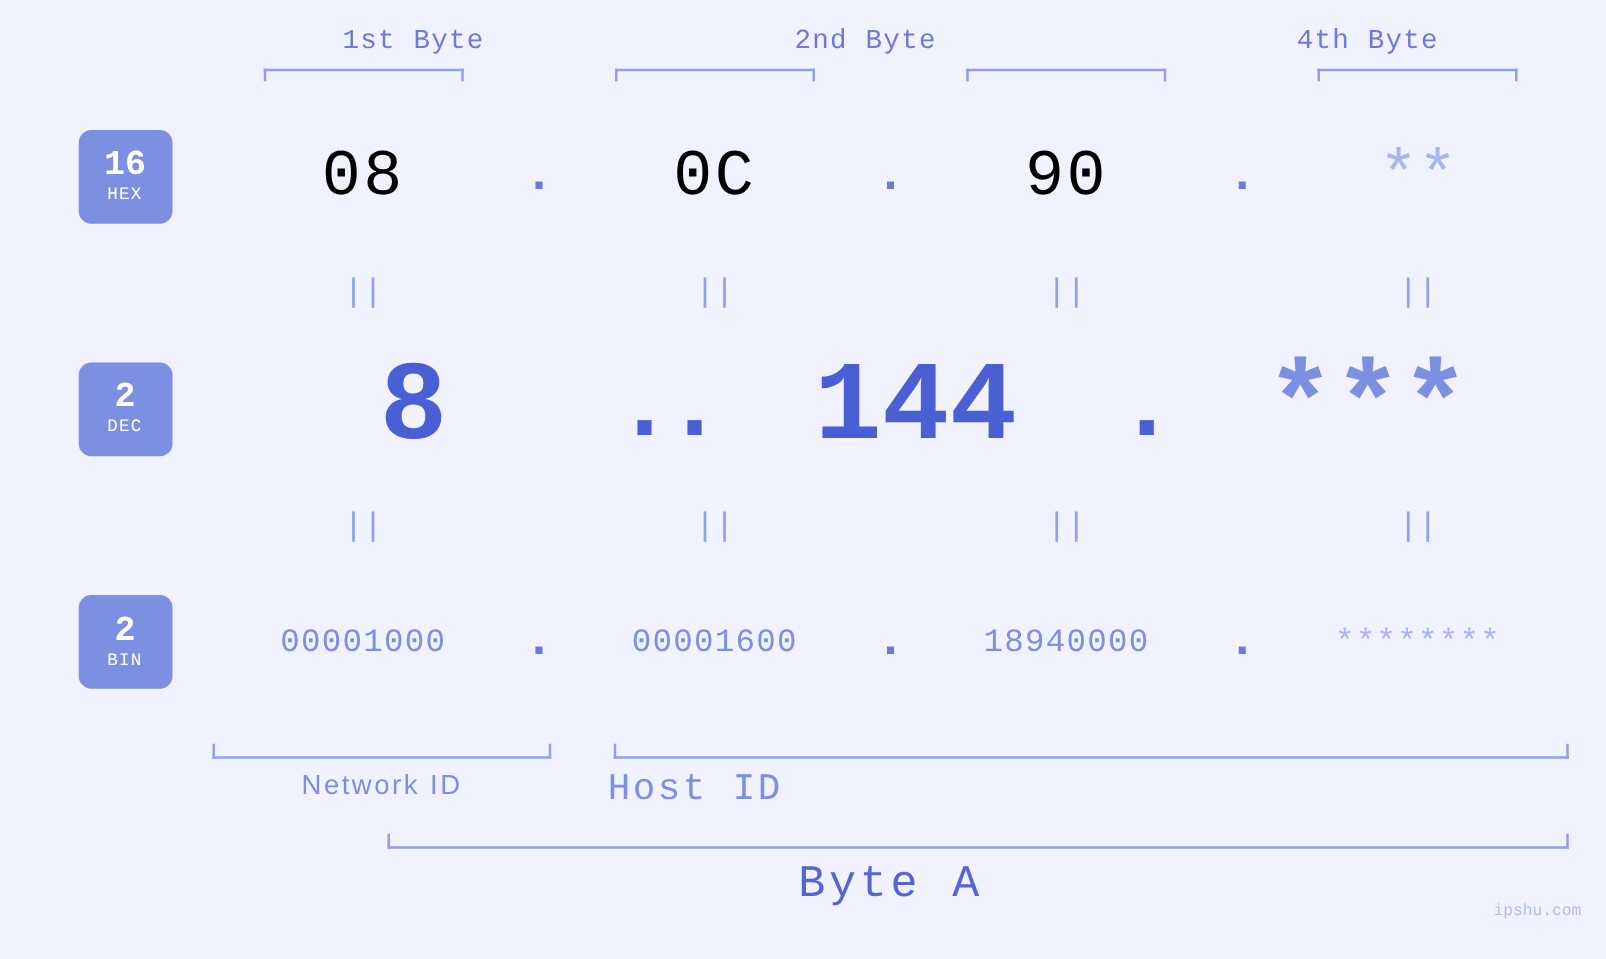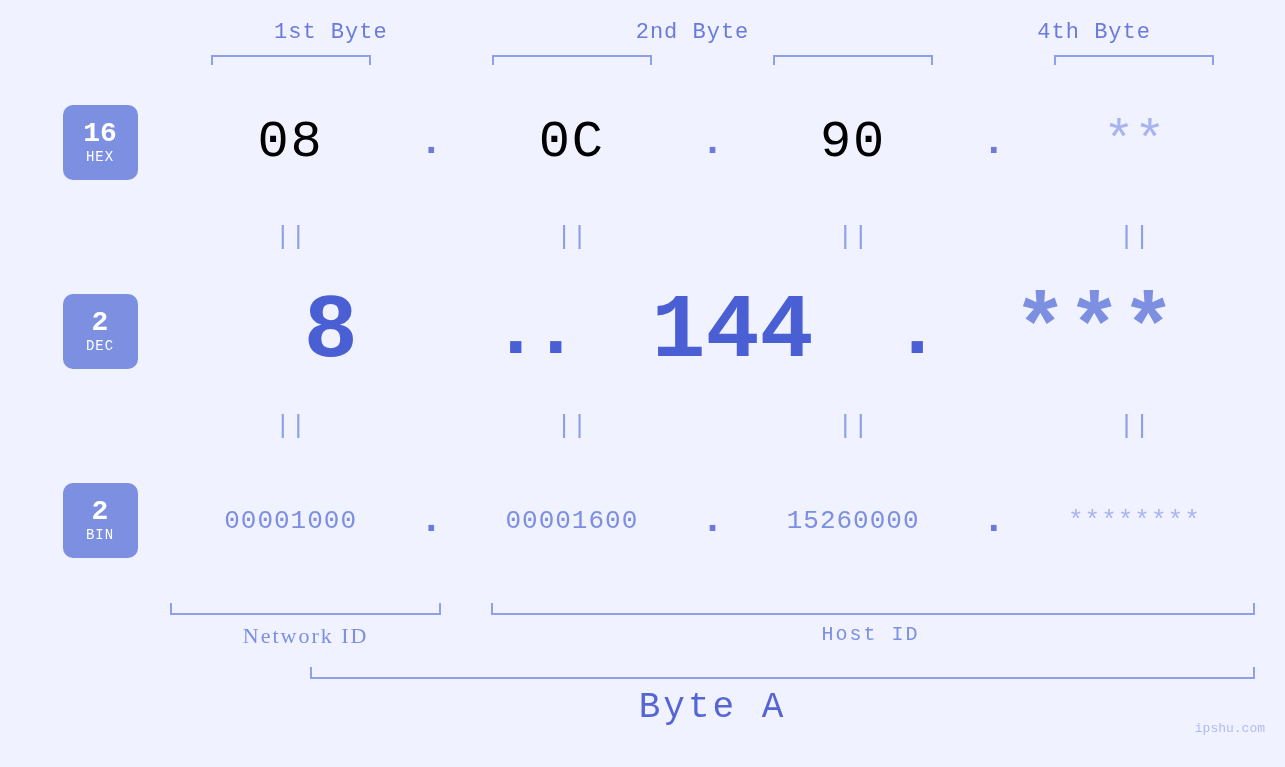--- a/index.html
+++ b/index.html
@@ -213,29 +213,28 @@
     .id-labels {
       display: flex;
       margin-top: 8px;
     }
 
     .network-id-label {
       width: 25%;
       text-align: center;
       color: #7c8fe0;
       font-size: 22px;
-      font-family: Liberation Serif, serif;
+      font-family: Liberation Sans, sans-serif;
       letter-spacing: 2px;
     }
 
     .host-id-label {
       flex: 1;
-      text-align: center;
       color: #7c8fe0;
-      font-size: 20px;
+      font-size: 30px;
       font-family: 'Courier New', Courier, monospace;
       letter-spacing: 2px;
     }
 
     
     .full-bottom-bracket {
       margin-left: 140px;
       margin-top: 18px;
       height: 12px;
       border-bottom: 2px solid #8fa0e8;
@@ -353,21 +352,21 @@
       <div class="label-badge">
         <span>2</span>
         <span class="base-label">BIN</span>
       </div>
     </div>
     <div class="data-cells">
       <div class="byte-cell"><span class="bin-value">00001000</span></div>
       <div class="dot-cell">.</div>
       <div class="byte-cell"><span class="bin-value">00001600</span></div>
       <div class="dot-cell">.</div>
-      <div class="byte-cell"><span class="bin-value">15260000</span></div>
+      <div class="byte-cell"><span class="bin-value">18940000</span></div>
       <div class="dot-cell">.</div>
       <div class="byte-cell"><span class="bin-wildcard">********</span></div>
     </div>
   </div>
 
   <div class="bottom-section">
     <div class="bottom-brackets">
       <div class="bottom-bracket-network"></div>
       <div style="width:45px"></div>
       <div class="bottom-bracket-host"></div>

